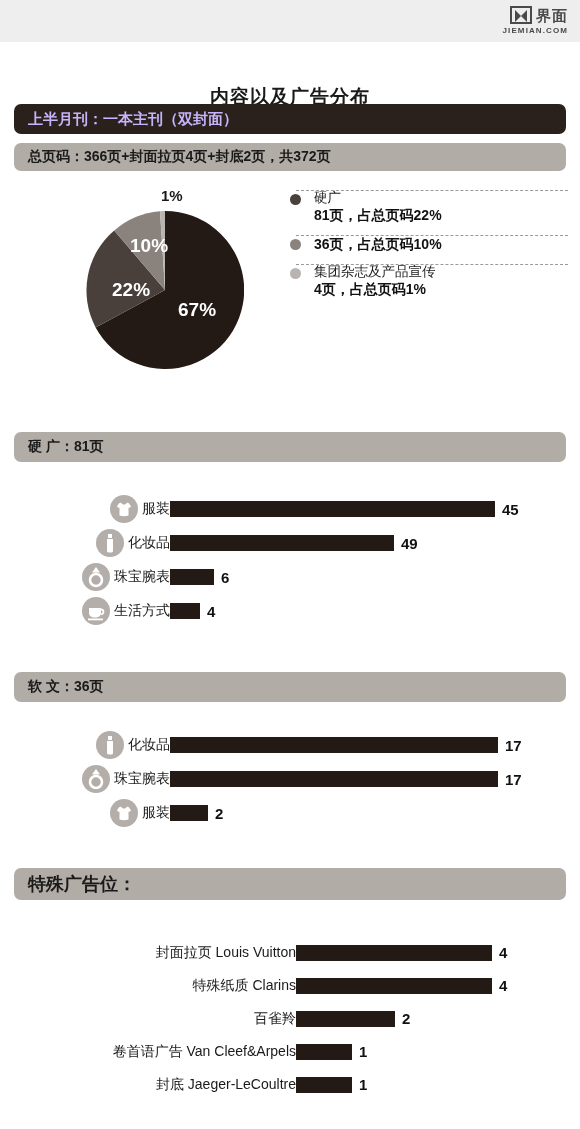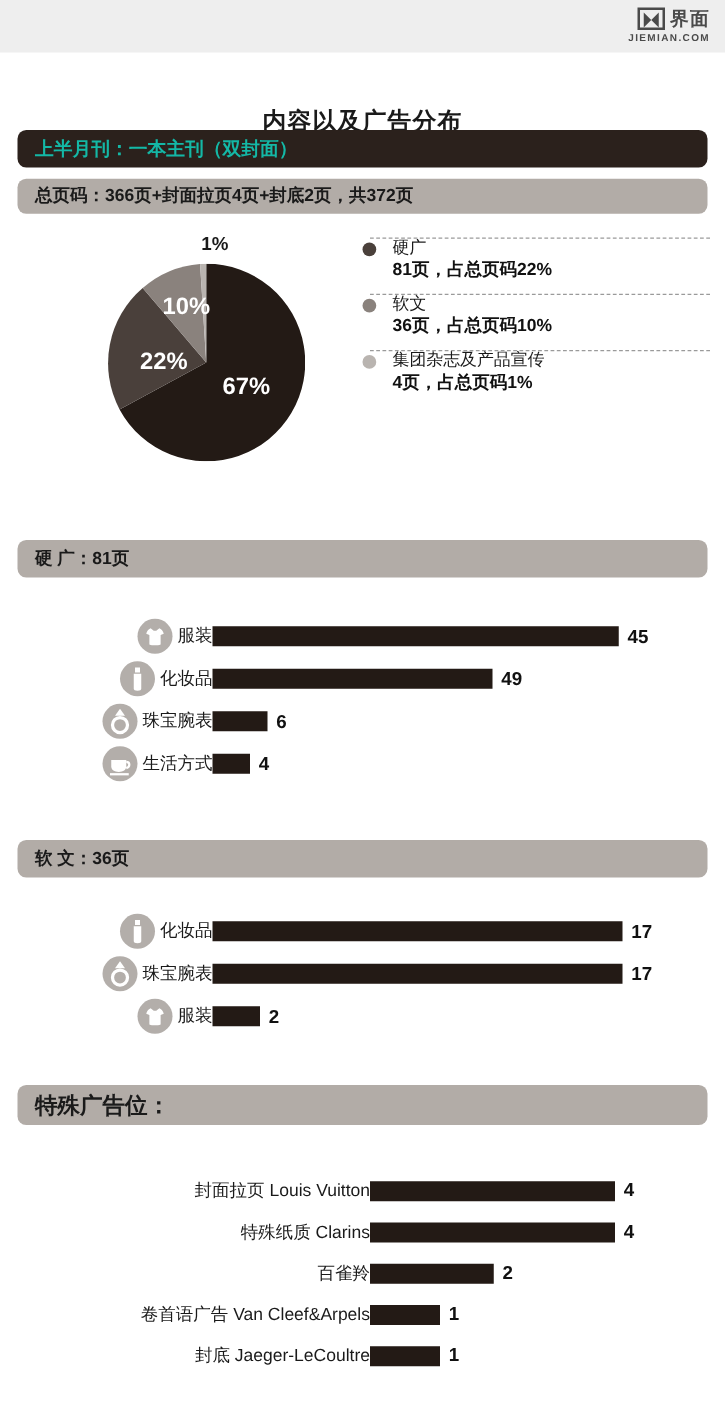--- a/index.html
+++ b/index.html
@@ -97,21 +97,21 @@
     width: 552px;
     box-sizing: border-box;
     border-radius: 7px;
     display: flex;
     align-items: center;
     padding-left: 14px;
     font-weight: bold;
   }
   .band-dark {
     background: #2b211c;
-    color: #14b8a6;
+    color: #c4b5fd;
   }
   .band-gray {
     background: #b2aca7;
     color: #1a1a1a;
   }
   #band-issue { top: 104px; height: 30px; font-size: 15px; }
   #band-pages { top: 143px; height: 28px; font-size: 14px; font-weight: bold; }
   #band-hard  { top: 432px; height: 30px; font-size: 14px; }
   #band-soft  { top: 672px; height: 30px; font-size: 14px; }
   #band-spec  { top: 868px; height: 32px; font-size: 18px; }
@@ -269,21 +269,20 @@
   <div id="legend">
     <div class="legend-item">
       <span class="legend-sep"></span>
       <span class="legend-dot" style="background:#4a403b"></span>
       <div class="legend-name">硬广</div>
       <div class="legend-val">81页，占总页码22%</div>
     </div>
     <div class="legend-item">
       <span class="legend-sep"></span>
       <span class="legend-dot" style="background:#8a827d"></span>
-      <div class="legend-name">软文</div>
       <div class="legend-val">36页，占总页码10%</div>
     </div>
     <div class="legend-item">
       <span class="legend-sep"></span>
       <span class="legend-dot" style="background:#b9b4b0"></span>
       <div class="legend-name">集团杂志及产品宣传</div>
       <div class="legend-val">4页，占总页码1%</div>
     </div>
   </div>
 

